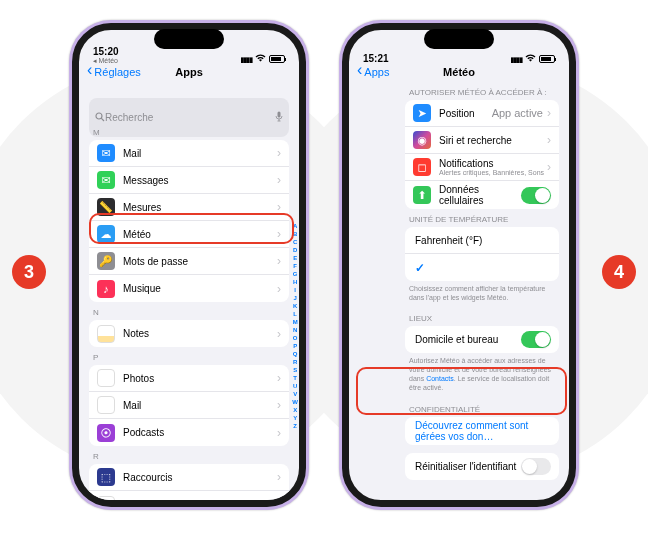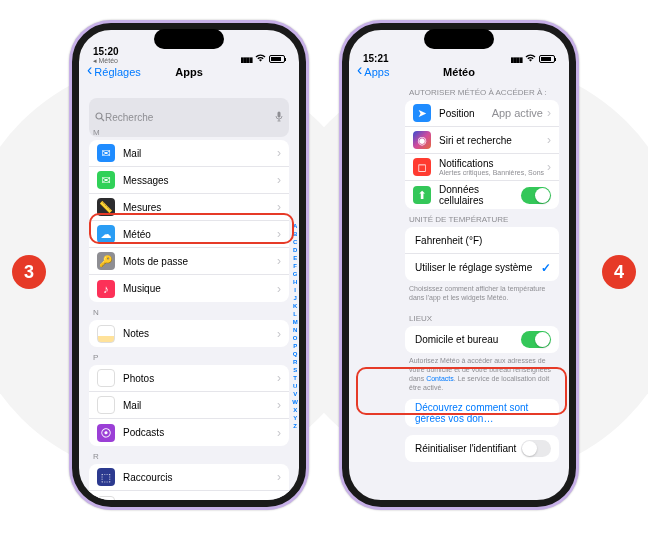--- a/index.html
+++ b/index.html
@@ -437,35 +437,35 @@
               <div class="toggle on"></div>
             </div>
         </div>
 
         <div class="section-label">UNITÉ DE TEMPÉRATURE</div>
         <div class="list">
           <div class="row noicon">
               <div class="label">Fahrenheit (°F)</div>
             </div>
           <div class="row noicon">
-              <div class="label">Utiliser le réglage système</div>
               <div class="check">✓</div>
             </div>
         </div>
         <div class="footer-note">Choisissez comment afficher la température dans l'app et les widgets Météo.</div>
 
         <div class="section-label">LIEUX</div>
         <div class="list">
           <div class="row noicon">
               <div class="label">Domicile et bureau</div>
               <div class="toggle on"></div>
             </div>
         </div>
         <div class="footer-note"><span>Autorisez Météo à accéder aux adresses de votre domicile et de votre bureau renseignées dans </span><a>Contacts</a><span>. Le service de localisation doit être activé.</span></div>
 
+        <div class="section-label">CONFIDENTIALITÉ</div>
         <div class="list">
           <div class="row noicon">
               <div class="label" style="color:#007aff">Découvrez comment sont gérées vos don…</div>
             </div>
         </div>
         <div style="height:8px"></div>
         <div class="list">
           <div class="row noicon">
               <div class="label">Réinitialiser l'identifiant</div>
               <div class="toggle off"></div>

